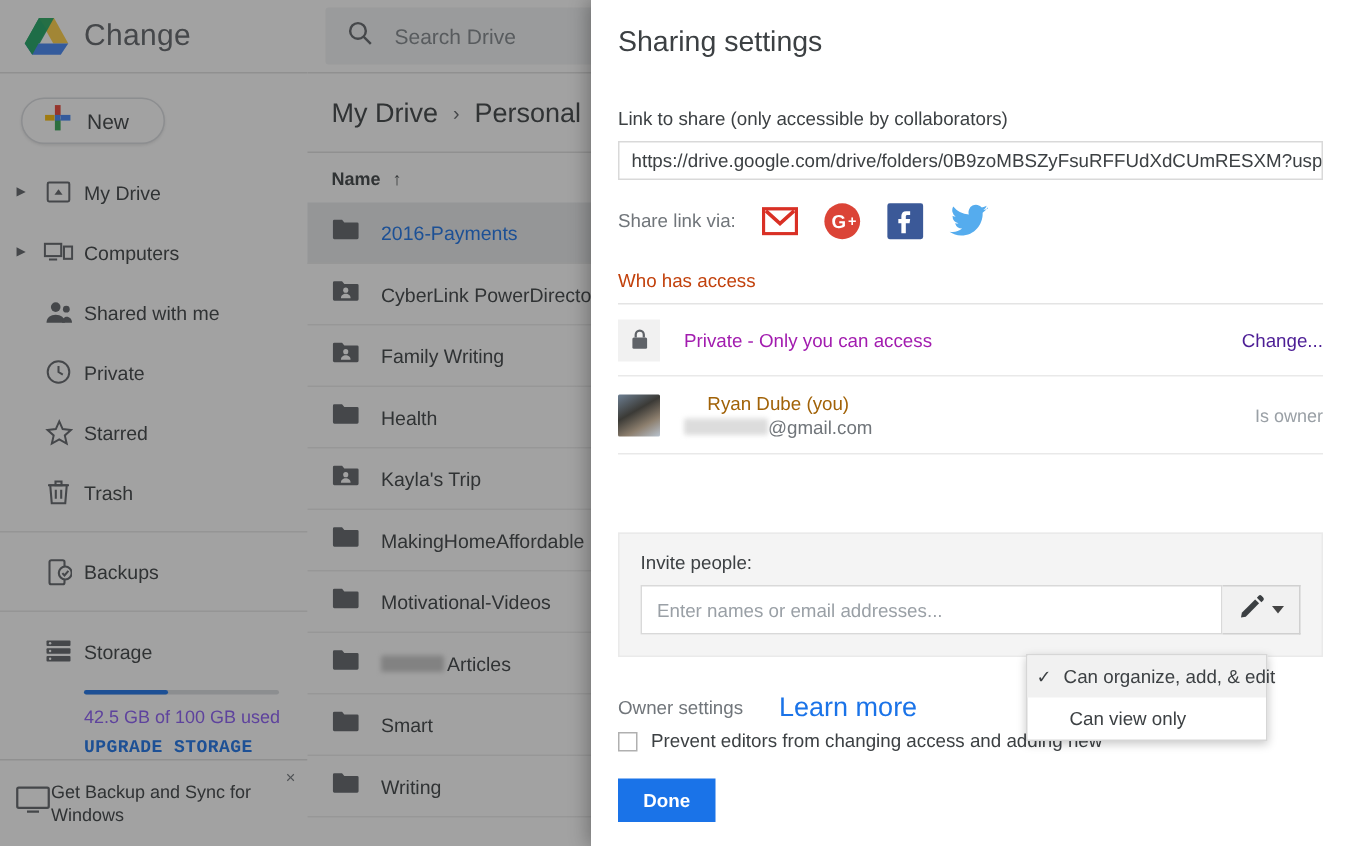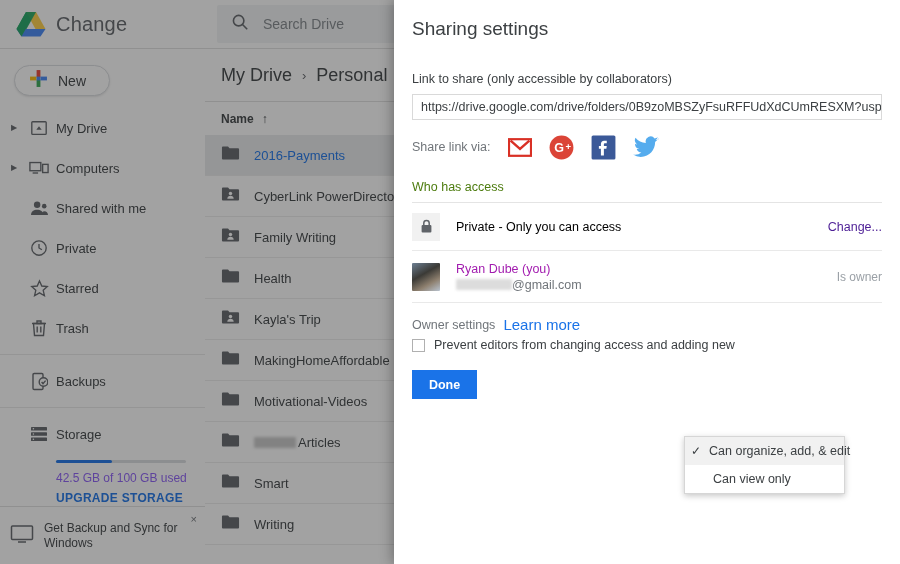--- a/index.html
+++ b/index.html
@@ -31,24 +31,24 @@
 
   .nav-item { height: 40px; display: flex; align-items: center; padding-left: 6px; gap: 0; }
   .nav-caret { width: 16px; text-align: center; font-size: 8px; color: #5f6368; line-height: 1; }
   .nav-icon { width: 34px; display: flex; align-items: center; justify-content: center; flex: 0 0 34px; }
   .nav-label { font-size: 13px; color: #3c4043; }
   .nav-sep { height: 1px; background: #e8e8e8; margin: 6px 0; }
 
   .storage-bar { margin: 6px 0 0 56px; width: 130px; height: 3px; background: #dadce0; border-radius: 2px; }
   .storage-bar > i { display: block; height: 3px; width: 56px; background: #1a73e8; border-radius: 2px; }
   .storage-text { margin: 8px 0 0 56px; font-size: 12px; color: #8b5cf6; }
-  .storage-upgrade { margin: 6px 0 0 56px; font-size: 12px; color: #1a73e8; font-weight: bold; letter-spacing: .3px; }
+  .storage-upgrade { margin: 6px 0 0 56px; font-size: 12px; color: #1a73e8; font-weight: bold; letter-spacing: .3px; font-family: Liberation Mono, monospace; }
 
   .promo { position: absolute; left: 0; bottom: 0; width: 205px; height: 58px;
-           border-top: 1px solid #e0e0e0; display: flex; align-items: center; gap: 10px; padding: 0 10px; }
+           border-top: 1px solid #e0e0e0; display: flex; align-items: center; gap: 0; padding: 0 10px; }
   .promo-text { font-size: 12px; color: #3c4043; line-height: 15px; }
   .promo-close { position: absolute; right: 8px; top: 6px; font-size: 11px; color: #70757a; }
 
   
   .main { flex: 1; height: 564px; position: relative; background: #fff; }
   .searchbar { height: 48px; display: flex; align-items: center; padding: 6px 0 6px 12px; }
   .search-box { height: 38px; flex: 1; background: #f1f3f4; border-radius: 2px; display: flex;
                 align-items: center; gap: 14px; padding-left: 14px; max-width: 640px; }
   .search-ph { font-size: 14px; color: #80868b; }
   .topdiv { height: 1px; background: #e0e0e0; }
@@ -83,51 +83,51 @@
 
   .field-label { font-size: 12.5px; color: #3c4043; margin-top: 32px; }
   .link-input { margin-top: 8px; height: 26px; border: 1px solid #d9d9d9; background: #fff;
                 display: flex; align-items: center; padding-left: 8px; }
   .link-input span { font-size: 12.5px; color: #3c4043; white-space: nowrap; overflow: hidden; }
 
   .share-via { margin-top: 14px; display: flex; align-items: center; gap: 16px; }
   .share-via-label { font-size: 12.5px; color: #70757a; margin-right: 0; }
   .svc { width: 26px; height: 26px; display: flex; align-items: center; justify-content: center; }
 
-  .section-label { font-size: 12.5px; color: #4d7c0f; margin-top: 20px; }
+  .section-label { font-size: 12.5px; color: #c2410c; margin-top: 20px; }
   .hr { height: 1px; background: #e4e4e4; margin-top: 8px; }
 
   .acc-row { height: 48px; display: flex; align-items: center; gap: 16px; border-bottom: 1px solid #e9e9e9; }
   .lock-chip { width: 28px; height: 28px; background: #f1f1f1; display: flex; align-items: center; justify-content: center; }
-  .acc-text { font-size: 12.5px; color: #000000; flex: 1; }
+  .acc-text { font-size: 12.5px; color: #a21caf; flex: 1; }
   .change-link { font-size: 12.5px; color: #4c1d95; }
 
   .owner-row { height: 52px; display: flex; align-items: center; gap: 16px; border-bottom: 1px solid #e9e9e9; }
   .avatar { width: 28px; height: 28px; border-radius: 1px; overflow: hidden; flex: 0 0 28px;
             background: linear-gradient(150deg,#6d7f92 0%,#3b3a36 40%,#8d7f6e 70%,#b9c3cf 100%); }
-  .owner-name { font-size: 12.5px; color: #a21caf; line-height: 16px; }
+  .owner-name { font-size: 12.5px; color: #a16207; line-height: 16px; text-align: center; }
   .owner-mail { font-size: 12.5px; color: #70757a; line-height: 16px; }
   .mail-redact { display: inline-block; width: 56px; height: 11px; background: #dcdcdc; border-radius: 1px;
                  vertical-align: -1px; filter: blur(1.8px); }
   .is-owner { font-size: 12px; color: #9aa0a6; margin-left: auto; }
 
   .invite-panel { margin-top: 52px; background: #f4f4f4; border: 1px solid #eaeaea; padding: 12px 14px 14px; }
   .invite-label { font-size: 12.5px; color: #3c4043; }
   .invite-row { margin-top: 8px; display: flex; }
   .invite-input { flex: 1; height: 33px; background: #fff; border: 1px solid #d9d9d9;
                   display: flex; align-items: center; padding-left: 10px; }
   .invite-ph { font-size: 12.5px; color: #9aa0a6; }
   .perm-btn { width: 52px; height: 33px; background: #f1f1f1; border: 1px solid #d0d0d0; border-left: none;
               display: flex; align-items: center; justify-content: center; gap: 5px; }
   .caret-dn { width: 0; height: 0; border-left: 4px solid transparent; border-right: 4px solid transparent;
               border-top: 5px solid #444; }
 
-  .owner-settings { margin-top: 13px; display: flex; align-items: center; gap: 8px; }
+  .owner-settings { margin-top: 23px; display: flex; align-items: center; gap: 24px; }
   .os-label { font-size: 12.5px; color: #70757a; }
-  .learn-more { font-size: 15px; color: #1a73e8; }
+  .learn-more { font-size: 18px; color: #1a73e8; }
   .prevent-row { margin-top: 5px; display: flex; align-items: center; gap: 9px; }
   .cbox { width: 13px; height: 13px; border: 1px solid #b0b0b0; background: #fff; flex: 0 0 13px; }
   .prevent-text { font-size: 12.5px; color: #3c4043; white-space: nowrap; }
 
   .done-btn { margin-top: 18px; width: 65px; height: 29px; background: #1a73e8; border: none;
               color: #fff; font-size: 12.5px; font-weight: bold; font-family: "Liberation Sans", sans-serif;
               display: flex; align-items: center; justify-content: center; }
 
   
   .dropdown { position: absolute; left: 684px; top: 436px; width: 161px;
@@ -442,20 +442,37 @@
 
     <div class="owner-row">
       <span class="avatar"></span>
       <span>
         <div class="owner-name">Ryan Dube (you)</div>
         <div class="owner-mail"><span class="mail-redact"></span><span>@gmail.com</span></div>
       </span>
       <span class="is-owner">Is owner</span>
     </div>
 
+    <div class="invite-panel">
+      <div class="invite-label">Invite people:</div>
+      <div class="invite-row">
+        <div class="invite-input">
+          <span class="invite-ph">Enter names or email addresses...</span>
+        </div>
+        <div class="perm-btn">
+          <span>
+            <svg width="17" height="17" viewBox="0 0 18 18" fill="#3c4043">
+              <path d="M2 13.2 L11.4 3.8 L14.2 6.6 L4.8 16 L1.4 16.6z"></path>
+              <path d="M12.6 2.6 L13.9 1.3a1.4 1.4 0 012 0l1.2 1.2a1.4 1.4 0 010 2l-1.3 1.3z"></path>
+            </svg>
+          </span>
+          <span class="caret-dn"></span>
+        </div>
+      </div>
+    </div>
 
     <div class="owner-settings">
       <span class="os-label">Owner settings</span>
       <span class="learn-more">Learn more</span>
     </div>
     <div class="prevent-row">
       <span class="cbox"></span>
       <span class="prevent-text">Prevent editors from changing access and adding new</span>
     </div>
 

